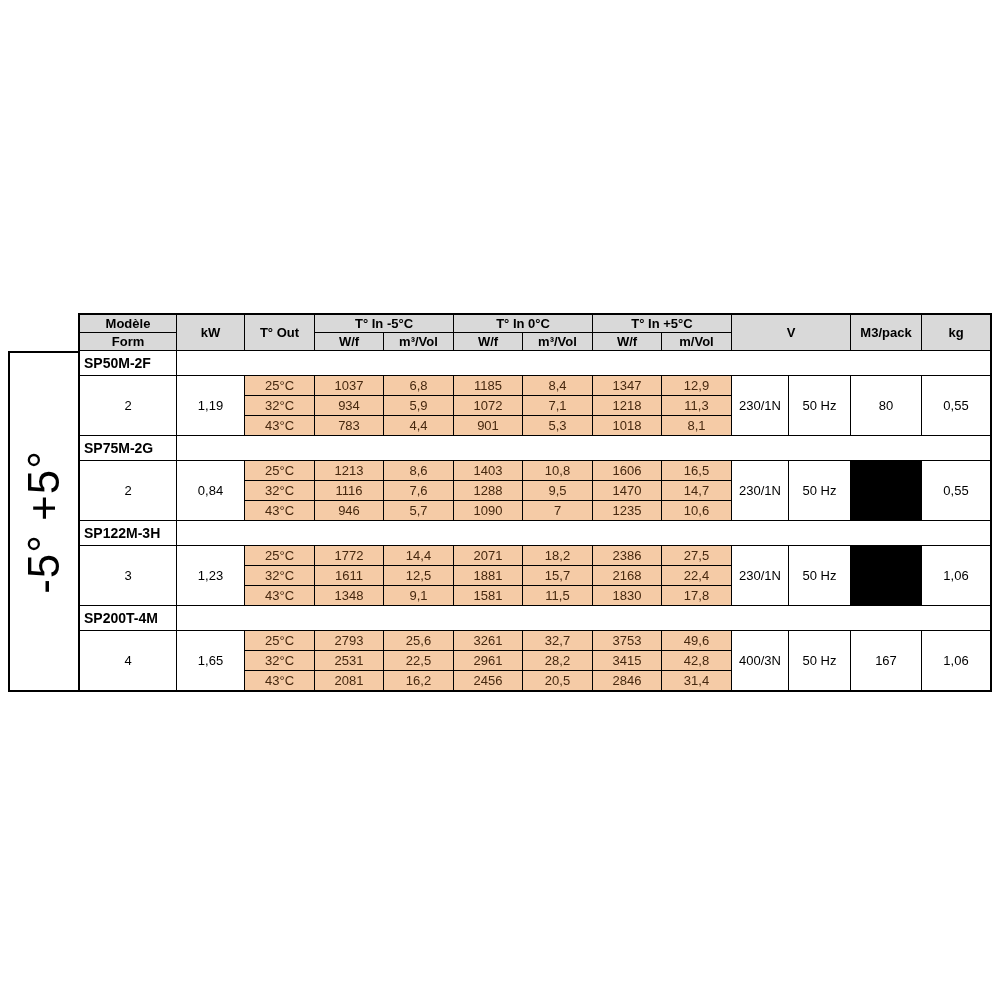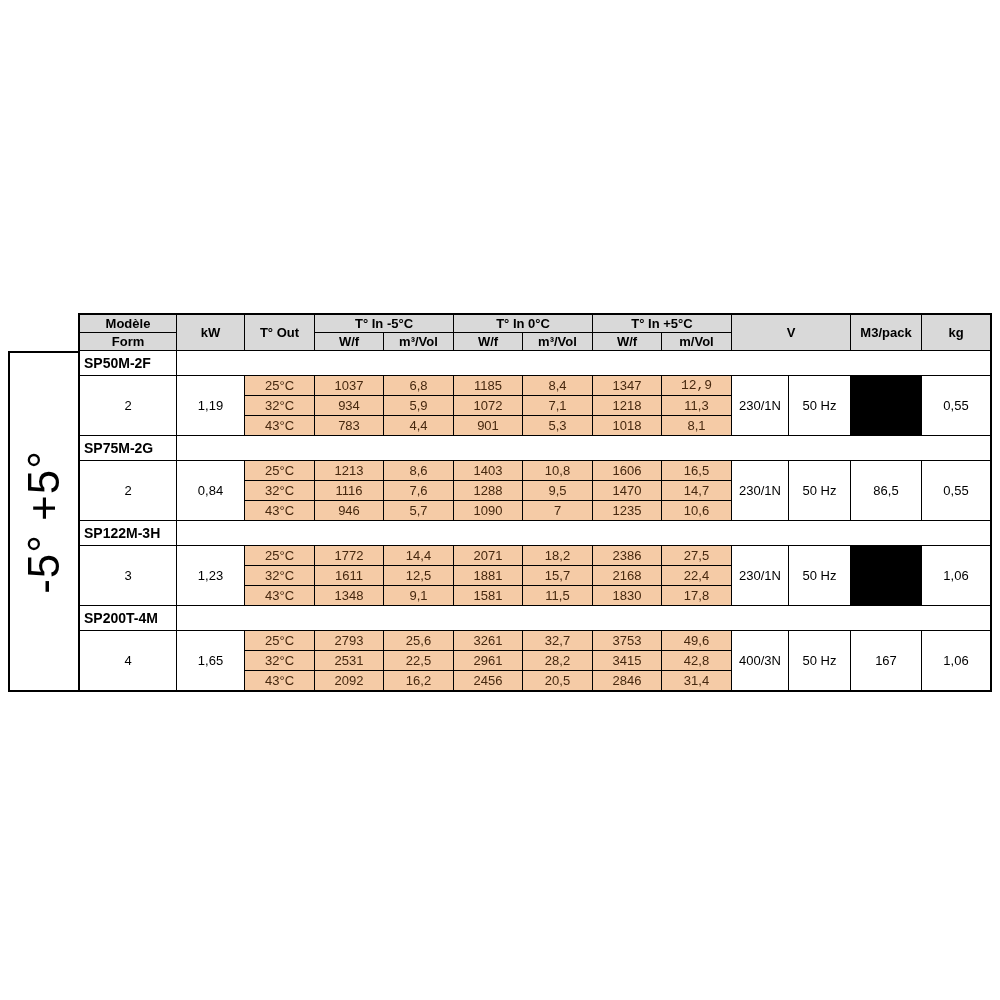--- a/index.html
+++ b/index.html
@@ -126,37 +126,38 @@
   <div class="cell model" style="grid-area: 3 / 1;">SP50M-2F</div>
       <div class="cell " style="grid-area: 3 / 2 / auto / 14;"></div>
       <div class="cell " style="grid-area: 4 / 1 / span 3;">2</div>
       <div class="cell " style="grid-area: 4 / 2 / span 3;">1,19</div>
       <div class="cell peach" style="grid-area: 4 / 3;">25°C</div>
       <div class="cell peach" style="grid-area: 4 / 4;">1037</div>
       <div class="cell peach" style="grid-area: 4 / 5; text-align: center;">6,8</div>
       <div class="cell peach" style="grid-area: 4 / 6;">1185</div>
       <div class="cell peach" style="grid-area: 4 / 7;">8,4</div>
       <div class="cell peach" style="grid-area: 4 / 8;">1347</div>
-      <div class="cell peach" style="grid-area: 4 / 9; font-family: Liberation Mono, monospace;">12,9</div>
+      <div class="cell peach" style="grid-area: 4 / 9;">12,9</div>
       <div class="cell peach" style="grid-area: 5 / 3;">32°C</div>
       <div class="cell peach" style="grid-area: 5 / 4;">934</div>
       <div class="cell peach" style="grid-area: 5 / 5;">5,9</div>
       <div class="cell peach" style="grid-area: 5 / 6;">1072</div>
       <div class="cell peach" style="grid-area: 5 / 7;">7,1</div>
       <div class="cell peach" style="grid-area: 5 / 8;">1218</div>
       <div class="cell peach" style="grid-area: 5 / 9;">11,3</div>
       <div class="cell peach" style="grid-area: 6 / 3;">43°C</div>
       <div class="cell peach" style="grid-area: 6 / 4;">783</div>
       <div class="cell peach" style="grid-area: 6 / 5;">4,4</div>
       <div class="cell peach" style="grid-area: 6 / 6;">901</div>
       <div class="cell peach" style="grid-area: 6 / 7;">5,3</div>
       <div class="cell peach" style="grid-area: 6 / 8;">1018</div>
       <div class="cell peach" style="grid-area: 6 / 9;">8,1</div>
       <div class="cell " style="grid-area: 4 / 10 / span 3;">230/1N</div>
       <div class="cell " style="grid-area: 4 / 11 / span 3;">50 Hz</div>
+      <div class="cell " style="grid-area: 4 / 12 / span 3;">80</div>
       <div class="cell " style="grid-area: 4 / 13 / span 3;">0,55</div>
       <div class="cell model" style="grid-area: 7 / 1;">SP75M-2G</div>
       <div class="cell " style="grid-area: 7 / 2 / auto / 14;"></div>
       <div class="cell " style="grid-area: 8 / 1 / span 3;">2</div>
       <div class="cell " style="grid-area: 8 / 2 / span 3;">0,84</div>
       <div class="cell peach" style="grid-area: 8 / 3;">25°C</div>
       <div class="cell peach" style="grid-area: 8 / 4;">1213</div>
       <div class="cell peach" style="grid-area: 8 / 5;">8,6</div>
       <div class="cell peach" style="grid-area: 8 / 6;">1403</div>
       <div class="cell peach" style="grid-area: 8 / 7;">10,8</div>
@@ -171,21 +172,20 @@
       <div class="cell peach" style="grid-area: 9 / 9;">14,7</div>
       <div class="cell peach" style="grid-area: 10 / 3;">43°C</div>
       <div class="cell peach" style="grid-area: 10 / 4;">946</div>
       <div class="cell peach" style="grid-area: 10 / 5;">5,7</div>
       <div class="cell peach" style="grid-area: 10 / 6;">1090</div>
       <div class="cell peach" style="grid-area: 10 / 7;">7</div>
       <div class="cell peach" style="grid-area: 10 / 8;">1235</div>
       <div class="cell peach" style="grid-area: 10 / 9;">10,6</div>
       <div class="cell " style="grid-area: 8 / 10 / span 3;">230/1N</div>
       <div class="cell " style="grid-area: 8 / 11 / span 3;">50 Hz</div>
-      <div class="cell " style="grid-area: 8 / 12 / span 3;">86,5</div>
       <div class="cell " style="grid-area: 8 / 13 / span 3;">0,55</div>
       <div class="cell model" style="grid-area: 11 / 1;">SP122M-3H</div>
       <div class="cell " style="grid-area: 11 / 2 / auto / 14;"></div>
       <div class="cell " style="grid-area: 12 / 1 / span 3;">3</div>
       <div class="cell " style="grid-area: 12 / 2 / span 3;">1,23</div>
       <div class="cell peach" style="grid-area: 12 / 3;">25°C</div>
       <div class="cell peach" style="grid-area: 12 / 4;">1772</div>
       <div class="cell peach" style="grid-area: 12 / 5;">14,4</div>
       <div class="cell peach" style="grid-area: 12 / 6;">2071</div>
       <div class="cell peach" style="grid-area: 12 / 7;">18,2</div>
@@ -220,21 +220,21 @@
       <div class="cell peach" style="grid-area: 16 / 8;">3753</div>
       <div class="cell peach" style="grid-area: 16 / 9;">49,6</div>
       <div class="cell peach" style="grid-area: 17 / 3;">32°C</div>
       <div class="cell peach" style="grid-area: 17 / 4;">2531</div>
       <div class="cell peach" style="grid-area: 17 / 5;">22,5</div>
       <div class="cell peach" style="grid-area: 17 / 6;">2961</div>
       <div class="cell peach" style="grid-area: 17 / 7;">28,2</div>
       <div class="cell peach" style="grid-area: 17 / 8;">3415</div>
       <div class="cell peach" style="grid-area: 17 / 9;">42,8</div>
       <div class="cell peach" style="grid-area: 18 / 3;">43°C</div>
-      <div class="cell peach" style="grid-area: 18 / 4;">2092</div>
+      <div class="cell peach" style="grid-area: 18 / 4;">2081</div>
       <div class="cell peach" style="grid-area: 18 / 5;">16,2</div>
       <div class="cell peach" style="grid-area: 18 / 6;">2456</div>
       <div class="cell peach" style="grid-area: 18 / 7;">20,5</div>
       <div class="cell peach" style="grid-area: 18 / 8;">2846</div>
       <div class="cell peach" style="grid-area: 18 / 9;">31,4</div>
       <div class="cell " style="grid-area: 16 / 10 / span 3;">400/3N</div>
       <div class="cell " style="grid-area: 16 / 11 / span 3;">50 Hz</div>
       <div class="cell " style="grid-area: 16 / 12 / span 3;">167</div>
       <div class="cell " style="grid-area: 16 / 13 / span 3;">1,06</div>
     </div>

